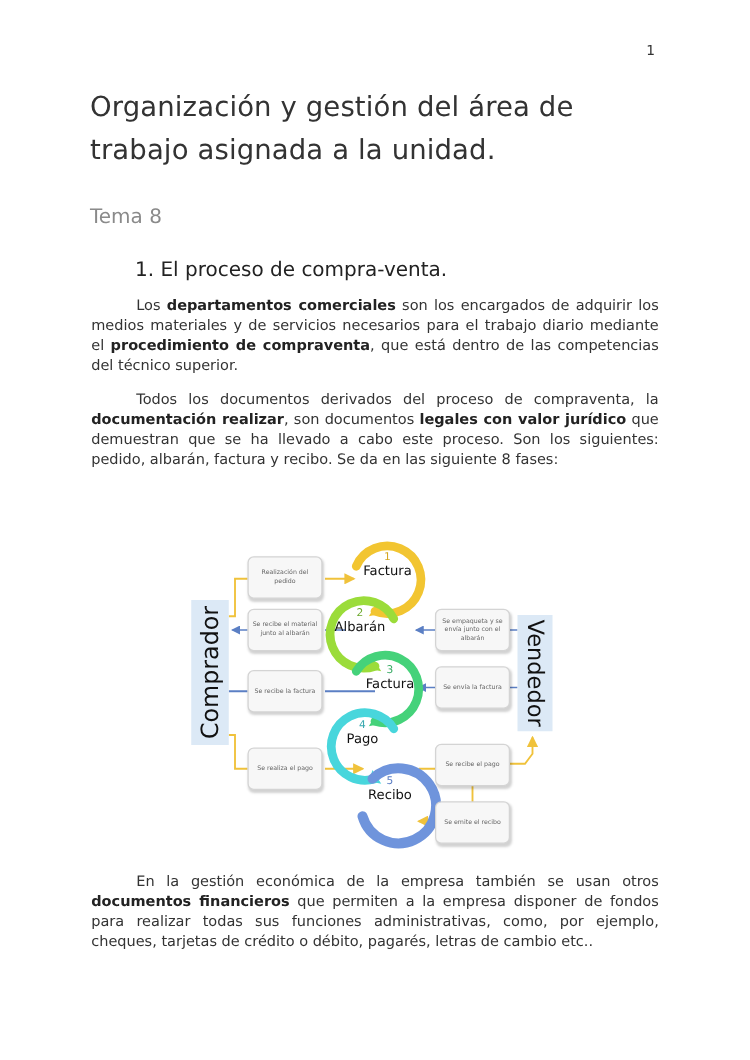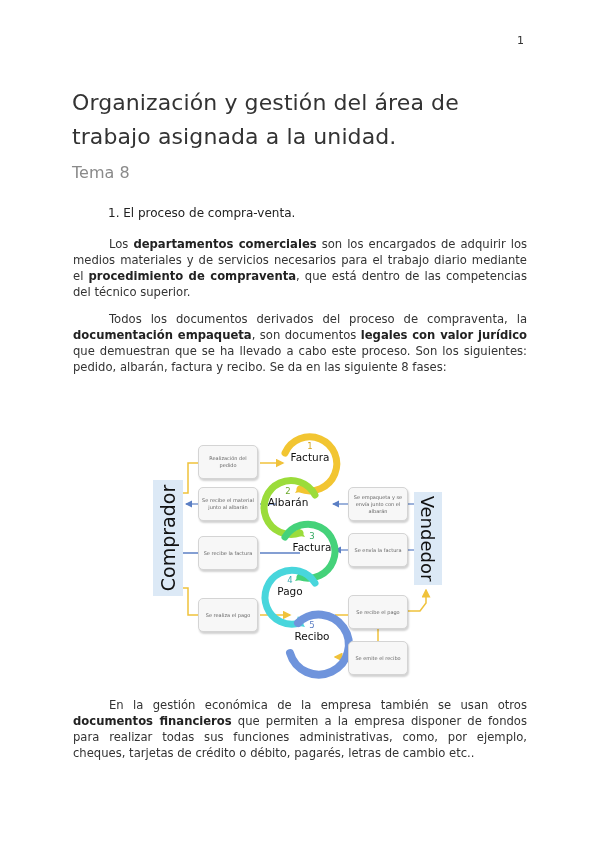--- a/index.html
+++ b/index.html
@@ -1,22 +1,22 @@
 <!DOCTYPE html>
 <html><head>
 <meta charset="utf-8">
 <style>
   html, body { margin:0; padding:0; background:#ffffff; }
   body { width:600px; height:848px; position:relative; overflow:hidden;
          font-family:"DejaVu Sans", sans-serif; color:#2b2b2b; }
   .page-num { position:absolute; right:76px; top:34px; font-size:11px; color:#333; }
-  .title { position:absolute; left:72px; top:86px; width:470px; font-size:22px;
+  .title { position:absolute; left:72px; top:70px; width:470px; font-size:22px;
            line-height:34px; font-weight:normal; color:#333; margin:0; letter-spacing:0.1px; }
   .subtitle { position:absolute; left:72px; top:163px; font-size:16px; color:#8a8a8a; margin:0; }
-  .h2 { position:absolute; left:108px; top:206px; font-size:12px; color:#222; margin:0; font-weight:normal; }
+  .h2 { position:absolute; left:108px; top:206px; font-size:16px; color:#222; margin:0; font-weight:normal; }
   .para { position:absolute; left:73px; width:454px; font-size:11.6px; line-height:16px;
           text-align:justify; margin:0; color:#333; }
   .para b { font-weight:bold; color:#222;margin-top:20px; }
   .indent { display:inline-block; width:36px; }
   #p1 { top:236px; }
   #p2 { top:311px; }
   #p3 { top:697px; }
 
   .diagram { position:absolute; left:150px; top:425px; width:300px; height:260px; }
   .diagram svg { position:absolute; left:0; top:0; }
@@ -38,21 +38,21 @@
 
 <div class="page-num">1</div>
 
 <h1 class="title">Organización y gestión del área de trabajo asignada a la unidad.</h1>
 <p class="subtitle">Tema 8</p>
 
 <h2 class="h2">1. El proceso de compra-venta.</h2>
 
 <p class="para" id="p1"><span class="indent"></span><span>Los </span><b>departamentos comerciales</b><span> son los encargados de adquirir los medios materiales y de servicios necesarios para el trabajo diario mediante el </span><b>procedimiento de compraventa</b><span>, que está dentro de las competencias del técnico superior.</span></p>
 
-<p class="para" id="p2"><span class="indent"></span><span>Todos los documentos derivados del proceso de compraventa, la </span><b>documentación empaqueta</b><span>, son documentos </span><b>legales con valor jurídico</b><span> que demuestran que se ha llevado a cabo este proceso. Son los siguientes: pedido, albarán, factura y recibo. Se da en las siguiente 8 fases:</span></p>
+<p class="para" id="p2"><span class="indent"></span><span>Todos los documentos derivados del proceso de compraventa, la </span><b>documentación realizar</b><span>, son documentos </span><b>legales con valor jurídico</b><span> que demuestran que se ha llevado a cabo este proceso. Son los siguientes: pedido, albarán, factura y recibo. Se da en las siguiente 8 fases:</span></p>
 
 <div class="diagram">
   <svg width="300" height="260" viewBox="0 0 300 260">
     <defs>
       <marker id="ay" markerWidth="6" markerHeight="6" refX="5" refY="3" orient="auto">
           <path d="M0,0 L6,3 L0,6 z" fill="#f0c23b"></path>
         </marker>
       <marker id="ab" markerWidth="6" markerHeight="6" refX="5" refY="3" orient="auto">
           <path d="M0,0 L6,3 L0,6 z" fill="#5b7fc4"></path>
         </marker>

